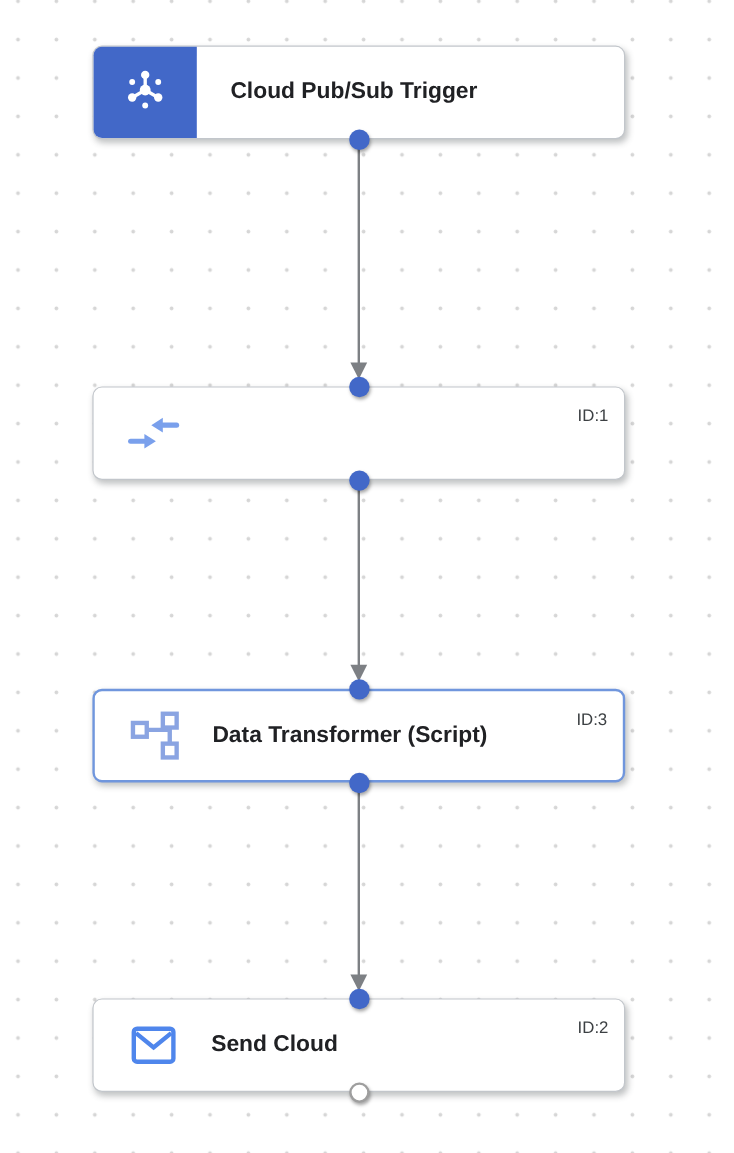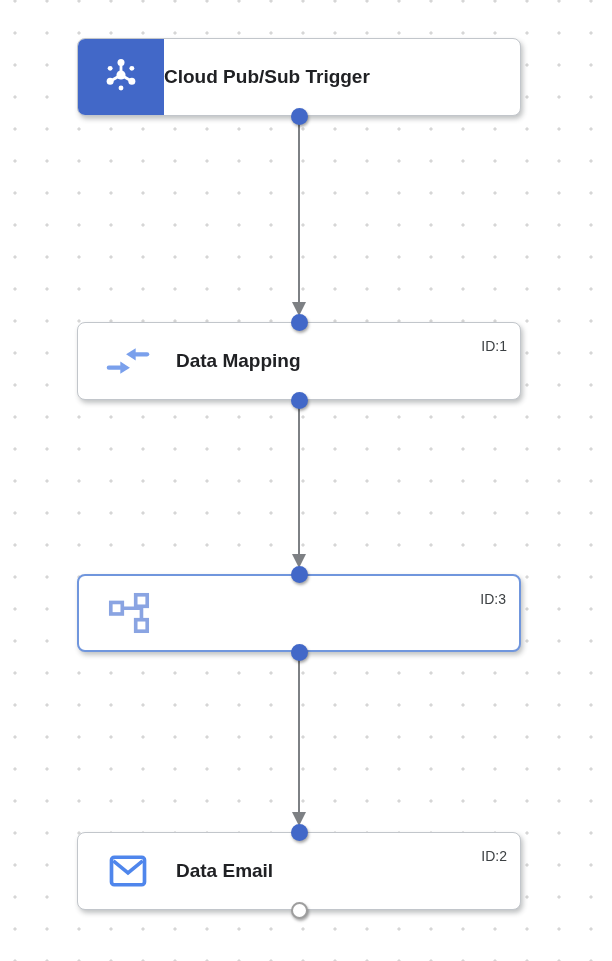--- a/index.html
+++ b/index.html
@@ -56,21 +56,21 @@
     align-items: center;
     justify-content: center;
     flex: 0 0 auto;
   }
   .node-label {
     font-size: 19px;
     font-weight: bold;
     color: var(--label-text);
     white-space: nowrap;
   }
-  .n1 .node-label { }
+  .n1 .node-label { margin-left: 28px; }
   .task-icon {
     width: 46px;
     height: 46px;
     margin-left: 27px;
     flex: 0 0 auto;
     display: flex;
     align-items: center;
     justify-content: center;
   }
   .task-icon + .node-label { margin-left: 25px; }
@@ -167,48 +167,48 @@
     <span class="task-icon">
       <svg width="46" height="46" viewBox="0 0 24 24">
         <g stroke="var(--icon-blue)" stroke-width="2.2" stroke-linecap="round" fill="var(--icon-blue)">
           <line x1="2" y1="15.5" x2="8" y2="15.5"></line>
           <polygon points="8,12.3 13,15.5 8,18.7" stroke="none"></polygon>
           <line x1="22" y1="8.5" x2="16" y2="8.5"></line>
           <polygon points="16,5.3 11,8.5 16,11.7" stroke="none"></polygon>
         </g>
       </svg>
     </span>
-    <span class="node-label">Data Mapping</span>
     <span class="id-badge">ID:1</span>
   </div>
 
   <div class="node n3 selected">
     <span class="task-icon">
       <svg width="46" height="46" viewBox="0 0 24 24" fill="none">
         <g stroke="var(--transformer-blue)" stroke-width="1.9">
           <rect x="2.5" y="6.5" width="6" height="6"></rect>
           <rect x="15.5" y="2.5" width="6" height="6"></rect>
           <rect x="15.5" y="15.5" width="6" height="6"></rect>
           <polyline points="8.5,9.5 18.5,9.5 18.5,15.5"></polyline>
         </g>
       </svg>
     </span>
+    <span class="node-label">Data Transformer (Script)</span>
     <span class="id-badge">ID:3</span>
   </div>
 
   <div class="node n4">
     <span class="task-icon">
       <svg width="44" height="44" viewBox="0 0 24 24" fill="none">
         <g stroke="var(--email-blue)" stroke-width="2">
           <rect x="3" y="4.5" width="18" height="15" rx="1.5"></rect>
           <polyline points="4,6.5 12,13 20,6.5"></polyline>
         </g>
       </svg>
     </span>
-    <span class="node-label">Data Email</span>
+    <span class="node-label">Send Cloud</span>
     <span class="id-badge">ID:2</span>
   </div>
 
   <div class="port p1"></div>
   <div class="port p2a"></div>
   <div class="port p2b"></div>
   <div class="port p3a"></div>
   <div class="port p3b"></div>
   <div class="port p4a"></div>
   <div class="port open p4b"></div>

